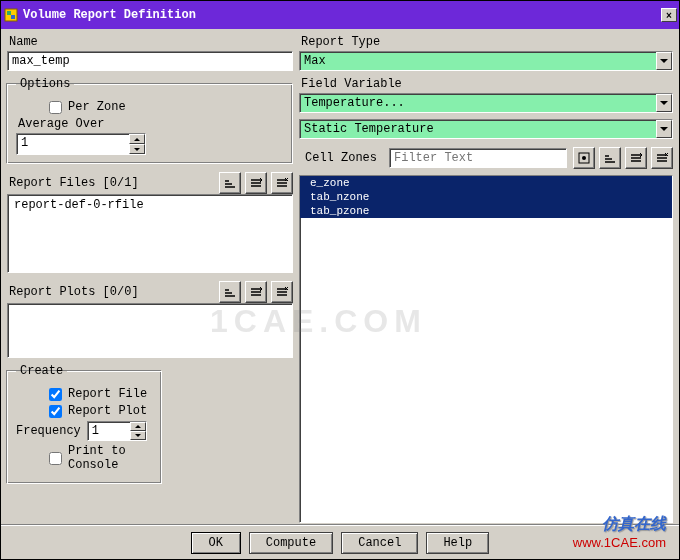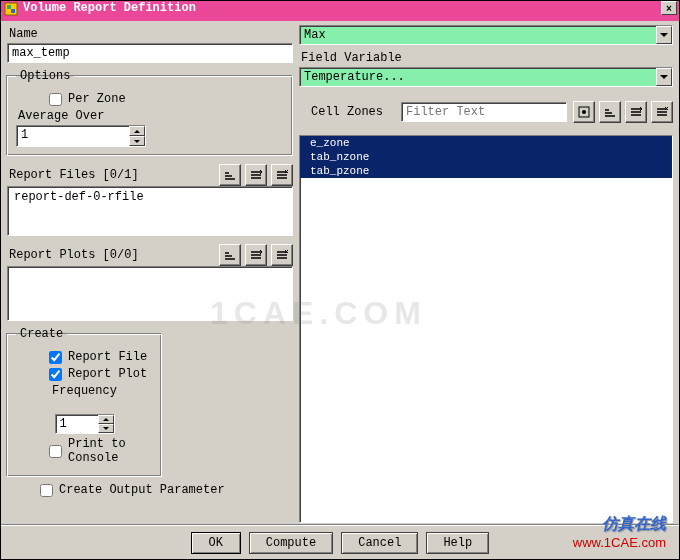--- a/index.html
+++ b/index.html
@@ -15,24 +15,25 @@
   }
   .window {
     width: 680px;
     height: 560px;
     border: 1px solid #000;
     background: #d4d0c8;
     display: flex;
     flex-direction: column;
   }
   .titlebar {
-    background: #ec4899;
+    background: #6d28d9;
     color: #fff;
-    height: 20px;
+    height: 28px;
     display: flex;
+    align-items: center;
     padding: 0 2px;
   }
   .titlebar-icon {
     width: 16px; height: 16px;
     display: inline-flex;
     align-items: center; justify-content: center;
     margin-right: 4px;
   }
   .titlebar-icon svg { width: 14px; height: 14px; }
   .titletext { flex: 1; font-weight: bold; font-size: 12px; }
@@ -141,21 +142,21 @@
     border:1px solid #808080;
     border-right-color:#fff; border-bottom-color:#fff;
     box-shadow: inset 1px 1px 0 #404040;
     padding:2px;
     font-size:12px;
     overflow:hidden;
   }
   .list-item { padding:1px 4px; color:#000; white-space:nowrap; }
   .list-item.selected { background:#0a246a; color:#fff; font-size:11px; font-family:"Courier New",monospace; padding:1px 10px; }
   .cellzone-row { display:flex; align-items:center; gap:6px; margin-top:6px; }
-  .cellzone-row .label { width:72px; margin:12px; }
+  .cellzone-row .label { width:72px; margin:6px; }
   .cellzone-row .text-input { flex:1; color:#be185d; }
   .footer {
     height: 34px;
     border-top: 1px solid #fff;
     box-shadow: 0 -1px 0 #808080;
     display:flex; align-items:center; justify-content:center; gap:8px;
   }
   .btn {
     min-width:50px; height:22px;
     background:#d4d0c8;
@@ -168,26 +169,26 @@
   .btn.focus { border:1px solid #000; box-shadow: inset 1px 1px 0 #fff, inset -1px -1px 0 #808080, inset 0 0 0 1px #000; }
   .watermark {
     position:absolute; right:14px; bottom:10px;
     font-family: "SimSun", sans-serif;
     text-align:right;
     pointer-events:none;
   }
   .watermark .t1 { color:#3366cc; font-size:16px; font-style:italic; font-weight:bold; text-shadow:1px 1px 1px #999; }
   .watermark .t2 { color:#cc0000; font-size:13px; }
   .ghost {
-    position:absolute; left:210px; top:295px;
+    position:absolute; left:210px; top:303px;
     font-size:32px; font-family:Arial; font-weight:bold;
     letter-spacing:6px; color:rgba(120,120,120,0.18);
     pointer-events:none;
   }
-  .freq-row { display:flex; align-items:center; gap:16px; margin:3px 0;flex-direction:column; }
+  .freq-row { display:flex; align-items:center; gap:6px; margin:3px 0; }
   .freq-row .spinner { width:60px; height:20px; }
 </style>
 </head>
 <body>
 
 <div class="window">
   <div class="titlebar">
     <span class="titlebar-icon">
       <svg viewBox="0 0 14 14">
           <rect x="1" y="1" width="12" height="12" fill="#ffcc00" stroke="#806000"></rect>
@@ -238,21 +239,21 @@
               </svg>
             </div>
           <div class="icon-btn">
               <svg viewBox="0 0 14 14">
                 <path d="M2 4h10M2 7h10M2 10h10" stroke="#000" stroke-width="1.4"></path>
                 <path d="M10 2l3 3M13 2l-3 3" stroke="#000"></path>
               </svg>
             </div>
         </div>
       </div>
-      <div class="listbox" style="height:50px">
+      <div class="listbox" style="height:79px">
         <div class="list-item">report-def-0-rfile</div>
       </div>
 
       <div class="row-head">
         <div class="label">Report Plots [0/0]</div>
         <div class="icon-btns">
           <div class="icon-btn">
               <svg viewBox="0 0 14 14">
                 <path d="M2 11h10M2 8h7M2 5h4" stroke="#000" stroke-width="1.4"></path>
               </svg>
@@ -292,35 +293,36 @@
               <div class="spin-btn down"></div>
             </div>
           </div>
         </div>
         <label class="chk">
           <input type="checkbox" style="">
           <span>Print to Console</span>
         </label>
       </fieldset>
 
-      <label class="chk" style="margin-top:6px">
-        <input type="checkbox" style="">
-        <span>Create Output Parameter</span>
-      </label>
     </div>
 
     <div class="col col-right">
+      <div class="label">Report Type</div>
       <div class="select-wrap">
         <div class="val">Max</div>
         <div class="dd-btn"></div>
       </div>
 
       <div class="label" style="margin-top:6px">Field Variable</div>
       <div class="select-wrap">
         <div class="val">Temperature...</div>
+        <div class="dd-btn"></div>
+      </div>
+      <div class="select-wrap" style="margin-top:6px">
+        <div class="val">Static Temperature</div>
         <div class="dd-btn"></div>
       </div>
 
       <div class="cellzone-row">
         <div class="label">Cell Zones</div>
         <input class="text-input" placeholder="Filter Text" style="">
         <div class="icon-btns">
           <div class="icon-btn">
               <svg viewBox="0 0 14 14">
                 <rect x="2" y="2" width="10" height="10" fill="none" stroke="#000"></rect>

